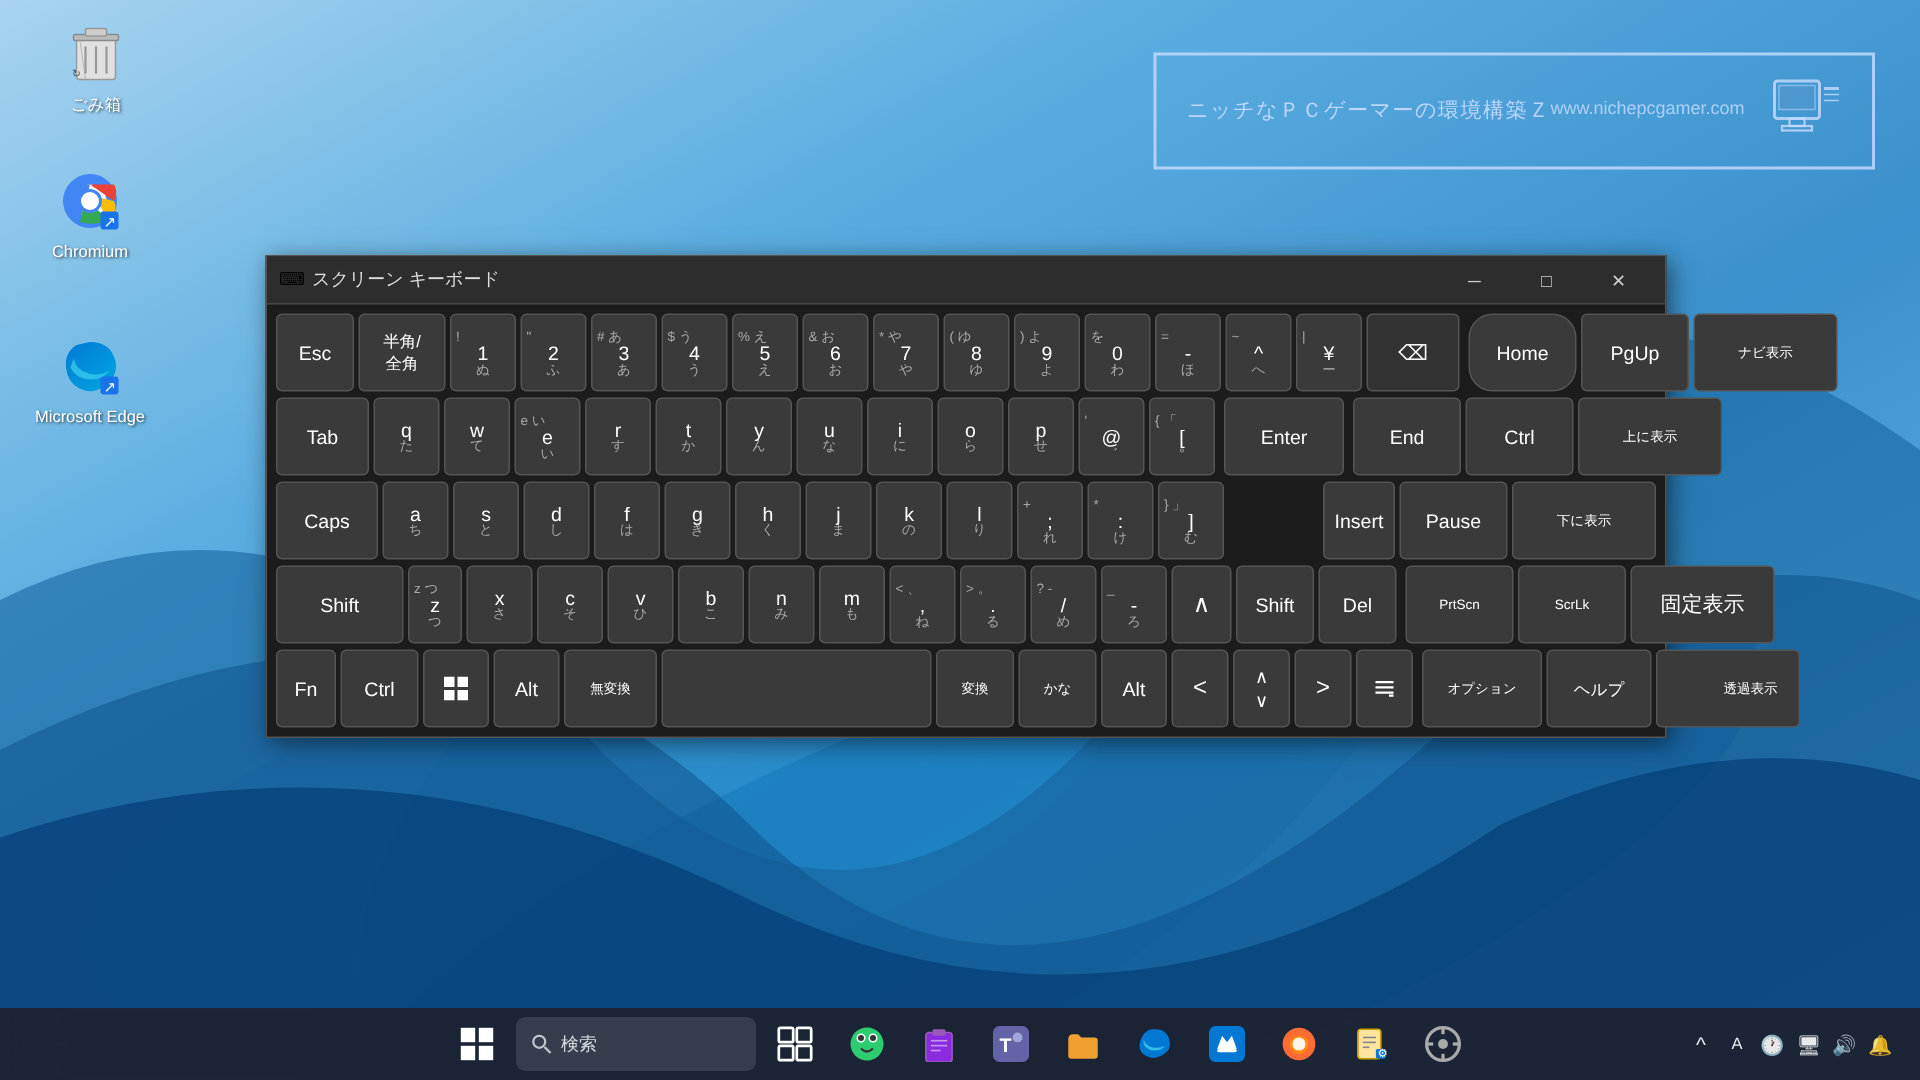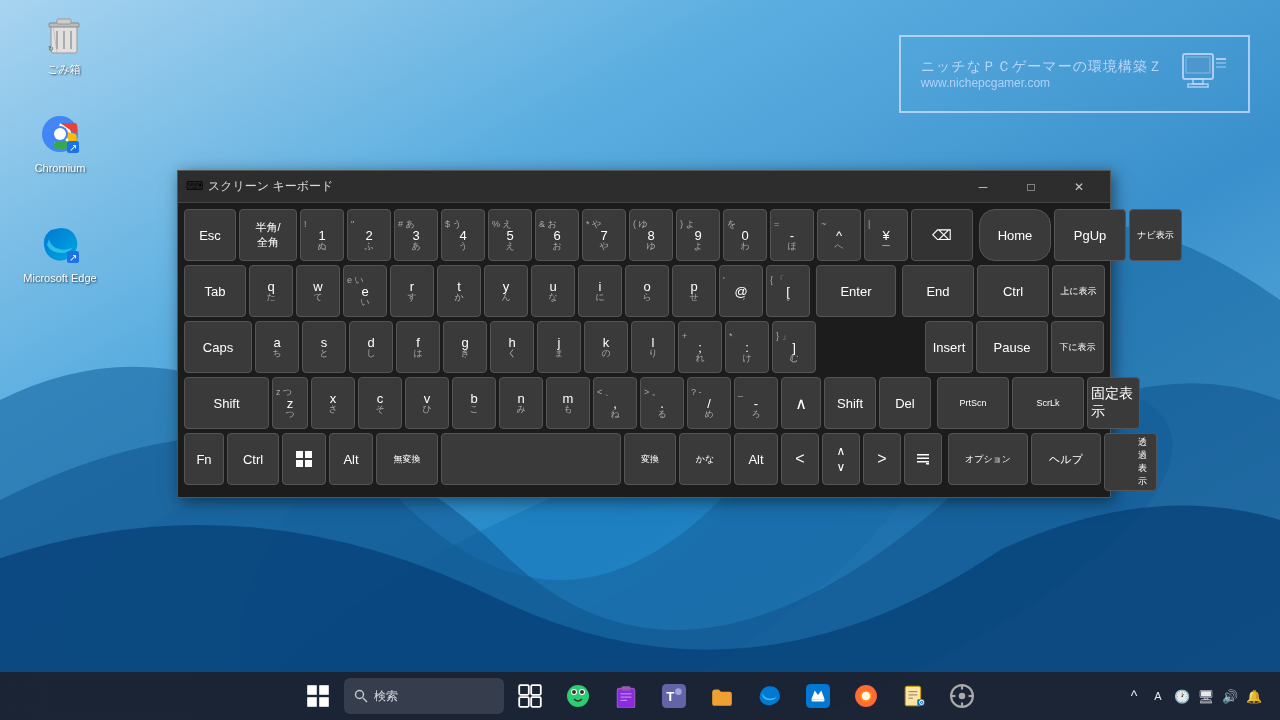--- a/index.html
+++ b/index.html
@@ -51,21 +51,21 @@
       right: 30px;
       border: 2px solid rgba(200,220,255,0.8);
       padding: 12px 20px;
       display: flex;
       align-items: center;
       gap: 15px;
       background: transparent;
     }
     .watermark-text {
       display: flex;
-      flex-direction: column;
+      flex-direction: row;
     }
     .watermark-title {
       font-size: 14px;
       color: rgba(200,220,255,0.9);
       letter-spacing: 1px;
     }
     .watermark-url {
       font-size: 12px;
       color: rgba(200,220,255,0.8);
     }
@@ -256,21 +256,21 @@
     .key-win { width: 44px; }
     .key-alt { width: 44px; }
     .key-muhenkan { width: 62px; font-size: 9px; }
     .key-space { flex: 1; min-width: 180px; }
     .key-henkan { width: 52px; font-size: 9px; }
     .key-katakana { width: 52px; font-size: 9px; }
     .key-alt-r { width: 44px; }
     .key-arrow-l { width: 38px; min-height: 52px; }
     .key-arrow-r { width: 38px; min-height: 52px; }
     .key-menu { width: 38px; }
-    .key-nav { width: 53px; font-size: 9px; }
+    .key-nav { width: 96px; font-size: 9px; }
     .key-home { width: 72px; border-radius: 16px; }
     .key-pgup { width: 72px; }
     .key-end { width: 72px; }
     .key-pgdn { width: 72px; }
     .key-insert { width: 48px; }
     .key-pause { width: 72px; }
     .key-prtscn { width: 72px; font-size: 9px; }
     .key-scrlk { width: 72px; font-size: 9px; }
     .key-del { width: 52px; }
     .key-std { width: 44px; }

